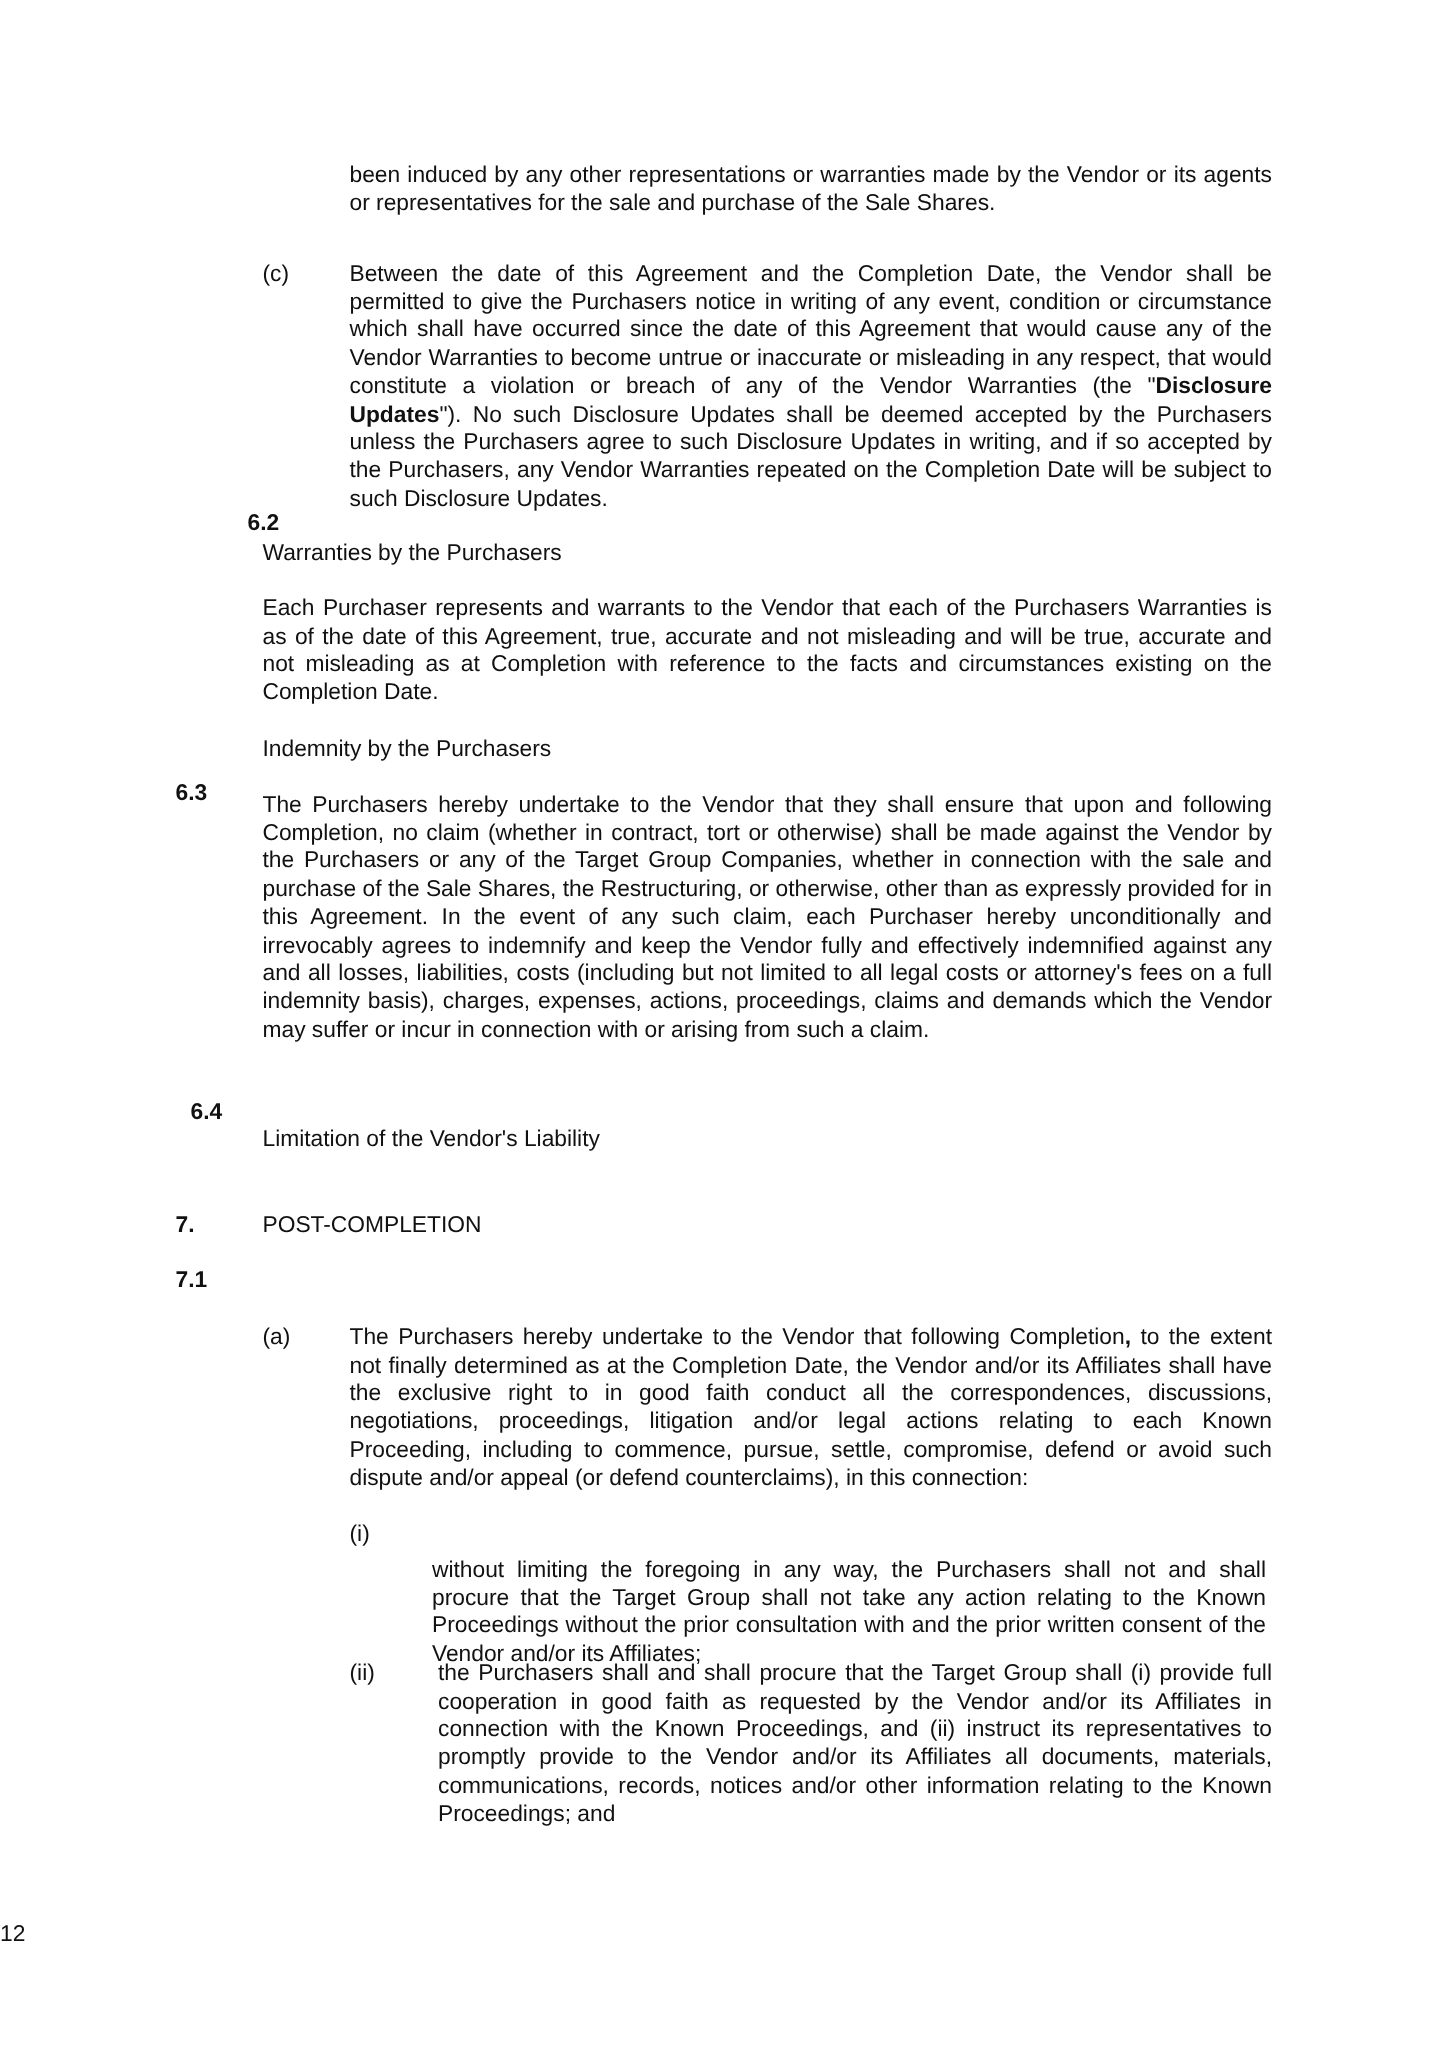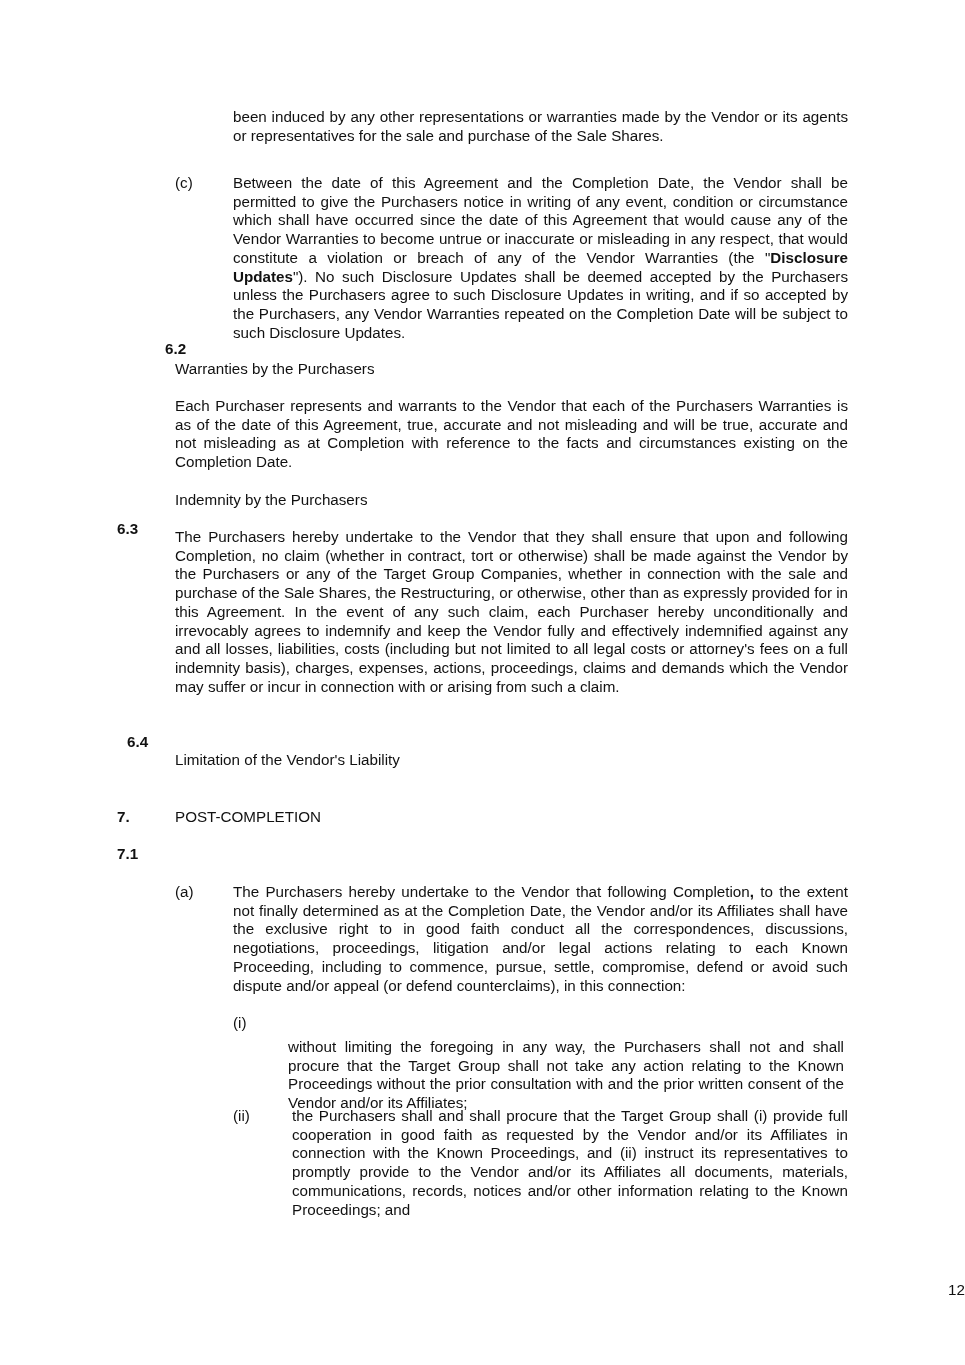--- a/index.html
+++ b/index.html
@@ -9,21 +9,21 @@
     font-size: 15.2px; line-height: 18.7px;
   }
   .page { position: absolute; left: 0; top: 0; width: 965px; height: 1365px; }
   .block { position: absolute; }
   .justify { text-align: justify; text-align-last: left; }
   .num { position: absolute; font-weight: bold; }
   .heading { position: absolute; font-weight: normal; }
   .label { position: absolute; }
   p { margin: 0; }
   b { font-weight: bold; }
-  .footer { position: absolute; left: 0; width: 965px; text-align: right; top: 1281px; }
+  .footer { position: absolute; left: 0; width: 965px; text-align: left; top: 1281px; }
 </style>
 </head>
 <body>
 
 <div class="page">
 
   <p class="block justify" style="left:233px; top:108px; width:615px;">been induced by any other representations or warranties made by the Vendor or its agents or representatives for the sale and purchase of the Sale Shares.</p>
 
   <span class="label" style="left:175px; top:174px;">(c)</span>
   <p class="block justify" style="left:233px; top:174px; width:615px;"><span>Between the date of this Agreement and the Completion Date, the Vendor shall be permitted to give the Purchasers notice in writing of any event, condition or circumstance which shall have occurred since the date of this Agreement that would cause any of the Vendor Warranties to become untrue or inaccurate or misleading in any respect, that would constitute a violation or breach of any of the Vendor Warranties (the "</span><b>Disclosure Updates</b><span>"). No such Disclosure Updates shall be deemed accepted by the Purchasers unless the Purchasers agree to such Disclosure Updates in writing, and if so accepted by the Purchasers, any Vendor Warranties repeated on the Completion Date will be subject to such Disclosure Updates.</span></p>

